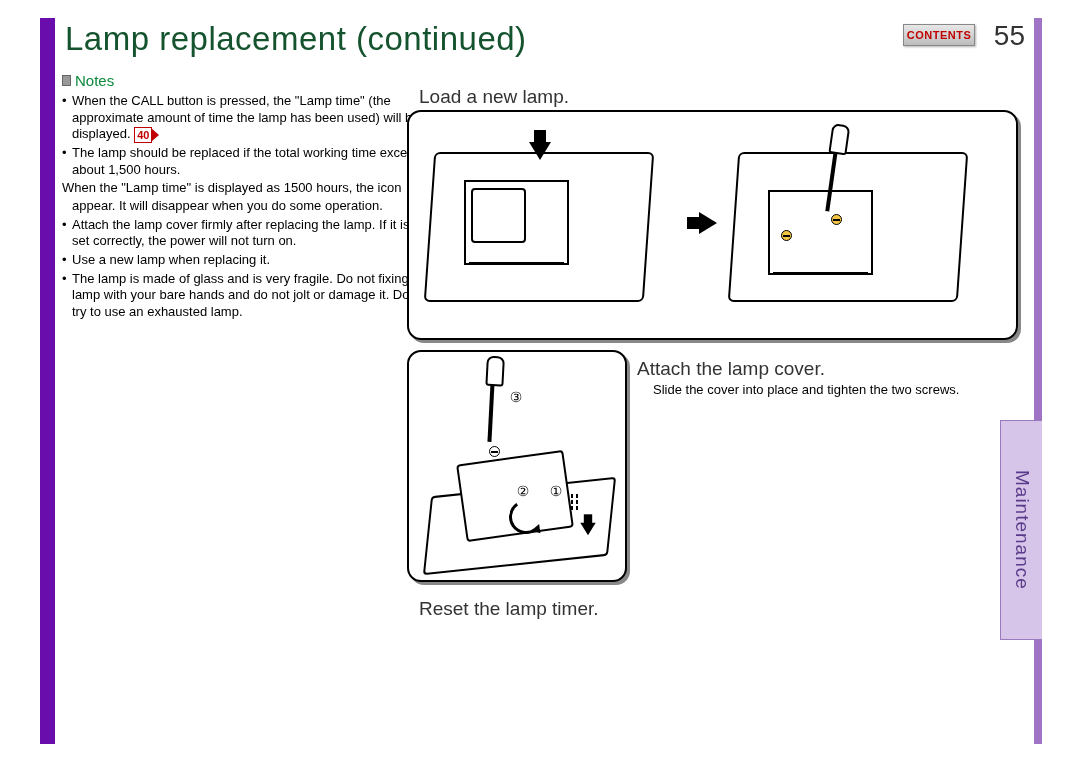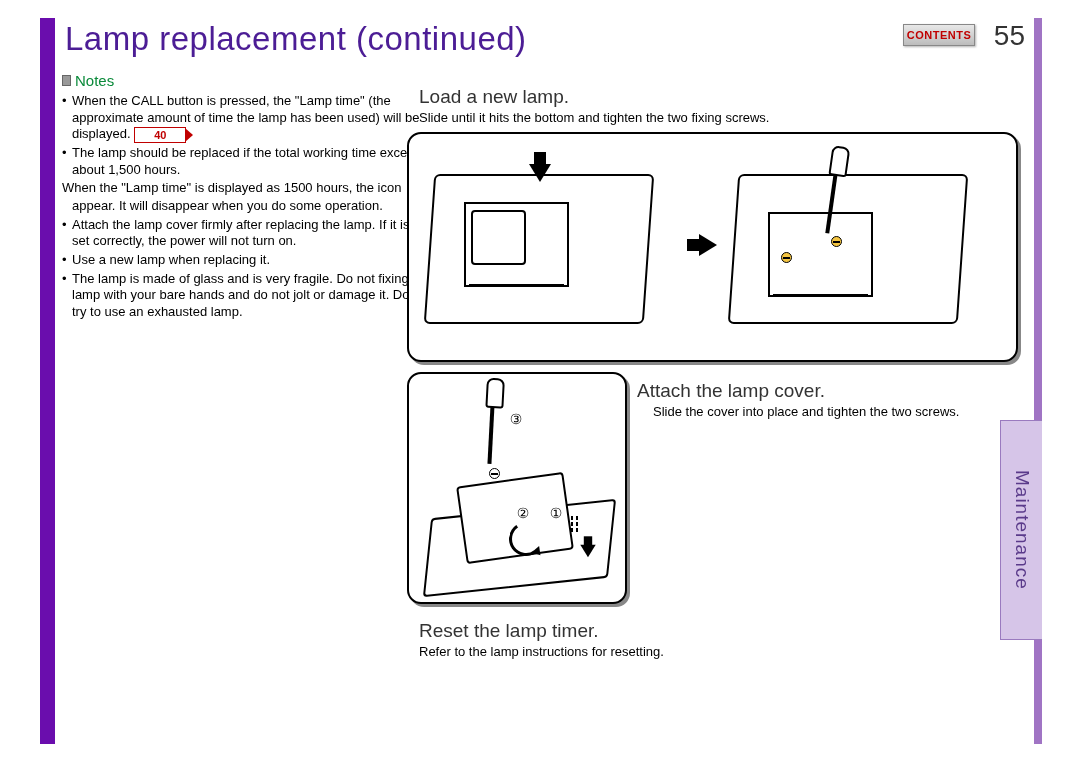--- a/index.html
+++ b/index.html
@@ -32,21 +32,21 @@
     left: 40px;
     right: 95px;
     height: 42px;
     display: flex;
     align-items: center;
     z-index: 2;
   }
   .title-text {
     font-size: 33px;
     font-weight: 400;
-    color: #4c1d95;
+    color: #14532d;
     letter-spacing: 0.5px;
     padding-left: 25px;
   }
   .purple-bar {
     position: absolute;
     left: 40px;
     top: 18px;
     width: 15px;
     bottom: 20px;
     background: #6a0dad;
@@ -137,21 +137,21 @@
     display: flex;
     margin-bottom: 2px;
   }
   .note-item .b { flex-shrink:0; width: 10px; }
   .page-ref {
     display: inline-block;
     border: 1.5px solid #c00000;
     color: #c00000;
     font-size: 11px;
     font-weight: bold;
-    padding: 0 19px;
+    padding: 0 2px;
     vertical-align: middle;
     position: relative;
   }
   .page-ref::after{
     content:"";
     position:absolute;
     right:-8px; top:0;
     border-left:8px solid #c00000;
     border-top:7px solid transparent;
     border-bottom:7px solid transparent;
@@ -371,21 +371,20 @@
         </div>
       </div>
 
     </div>
   </div>
 
   <div class="right-col">
     <div class="steps">
 
       <div class="step-title">Load a new lamp.</div>
-      <div class="step-desc">Slide until it hits the bottom and tighten the two fixing screws.</div>
       <div class="fig fig1">
         <div class="fig-split">
           <div class="fig-half">
             <div class="art-box" style="left:20px; top:40px; width:220px; height:150px; border-radius:6px; transform:skewX(-4deg);"></div>
             <div class="art-box" style="left:55px; top:68px; width:105px; height:85px; background:#fff;"></div>
             <div class="art-box" style="left:62px; top:76px; width:55px; height:55px; border-radius:4px; background:#fff;"></div>
             <div class="art-box" style="left:60px; top:150px; width:95px; height:0; border:none; border-top:2px solid #000;"></div>
             <div class="arrow-down" style="left:120px; top:30px;"></div>
           </div>
           <div class="fig-half">
@@ -415,18 +414,17 @@
           <div class="curve-arrow" style="left:100px; top:148px;"></div>
           <div class="arrow-down" style="left:168px; top:168px; transform:scale(0.7);"></div>
         </div>
         <div style="flex:1; padding-top:2px;">
           <div class="step-title" style="margin-left:0;">Attach the lamp cover.</div>
           <div class="step-desc" style="margin-left:16px;">Slide the cover into place and tighten the two screws.</div>
         </div>
       </div>
 
       <div class="step-title">Reset the lamp timer.</div>
-      <div class="step-desc">Refer to the lamp instructions for resetting.</div>
 
     </div>
   </div>
 
 </div>
 
 </body></html>

